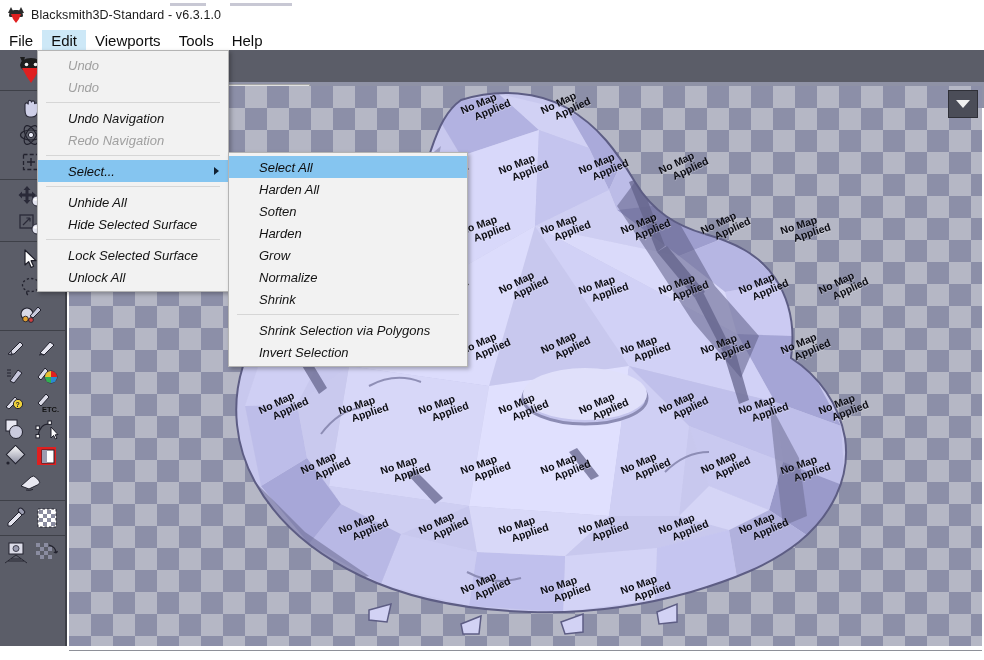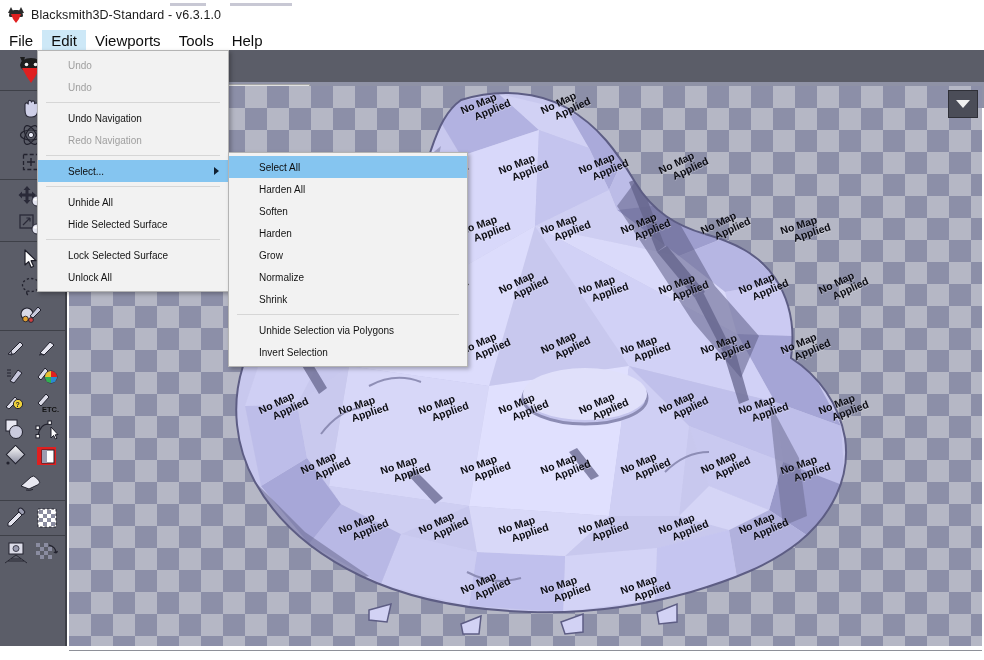--- a/index.html
+++ b/index.html
@@ -141,22 +141,22 @@
   
   .menu{
     position:absolute;background:#f2f2f2;border:1px solid #b4b4b4;
     box-shadow:2px 2px 4px rgba(0,0,0,.28);z-index:40;
     padding:3px 0;box-sizing:border-box;
   }
   #edit-menu{left:37px;top:50px;width:192px;}
   #select-menu{left:228px;top:152px;width:240px;}
   .menu-item{
     height:22px;display:flex;align-items:center;
-    padding:0 10px 0 30px;font-size:10px;color:#141414;white-space:nowrap;
-    position:relative;cursor:default;
+    padding:0 10px 0 30px;font-size:13px;color:#141414;white-space:nowrap;
+    position:relative;cursor:default;font-style:italic;
   }
   .menu-item.disabled{color:#a0a0a0;}
   .menu-item.sel{background:#85c5f0;color:#0d0d0d;}
   .menu-sep{height:1px;background:#d6d6d6;margin:4px 8px;}
   .submenu-arrow{
     position:absolute;right:9px;top:50%;margin-top:-4px;
     width:0;height:0;border-top:4px solid transparent;border-bottom:4px solid transparent;
     border-left:5px solid #4a4a4a;
   }
   .menu-item.sel .submenu-arrow{border-left-color:#123;}
@@ -748,17 +748,17 @@
 
   <div class="menu" id="select-menu">
     <div class="menu-item sel">Select All</div>
     <div class="menu-item">Harden All</div>
     <div class="menu-item">Soften</div>
     <div class="menu-item">Harden</div>
     <div class="menu-item">Grow</div>
     <div class="menu-item">Normalize</div>
     <div class="menu-item">Shrink</div>
     <div class="menu-sep"></div>
-    <div class="menu-item">Unhide Selection via Polygons</div>
+    <div class="menu-item">Shrink Selection via Polygons</div>
     <div class="menu-item">Invert Selection</div>
   </div>
 
 </div>
 
 </body></html>

